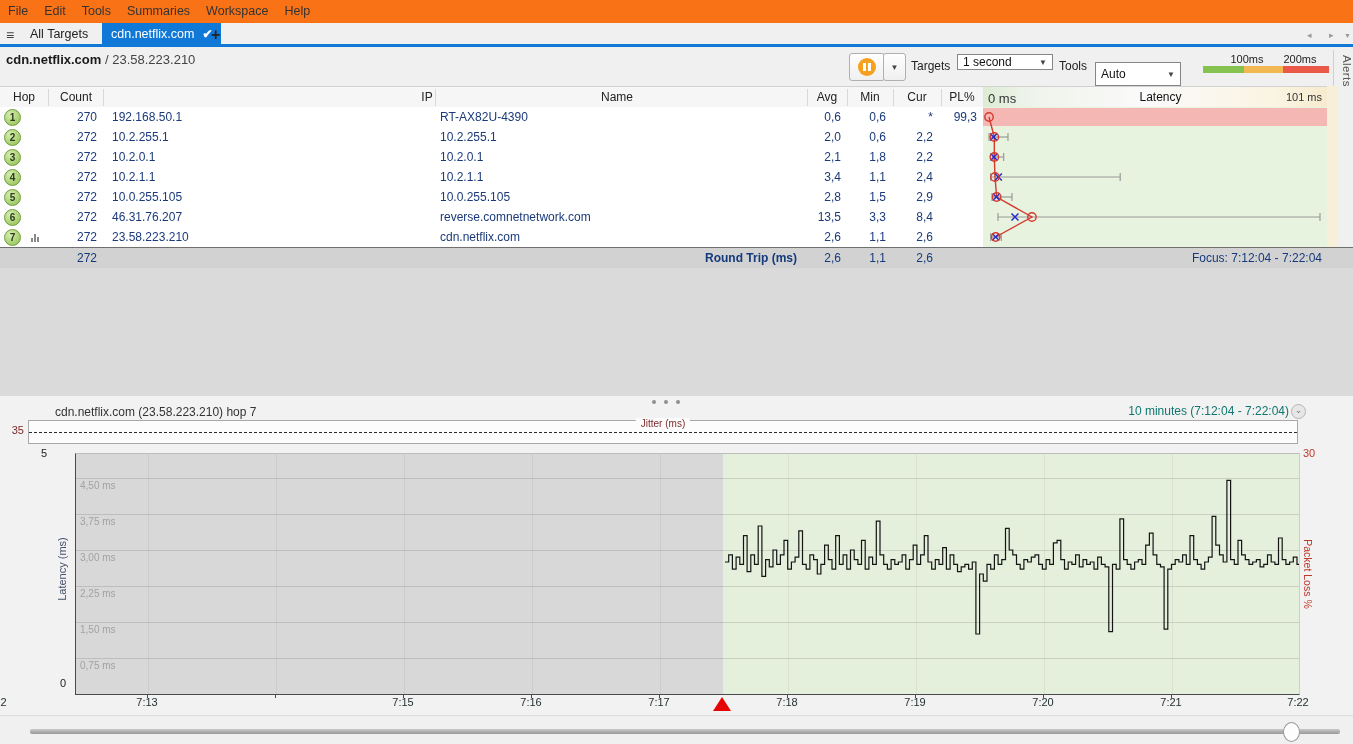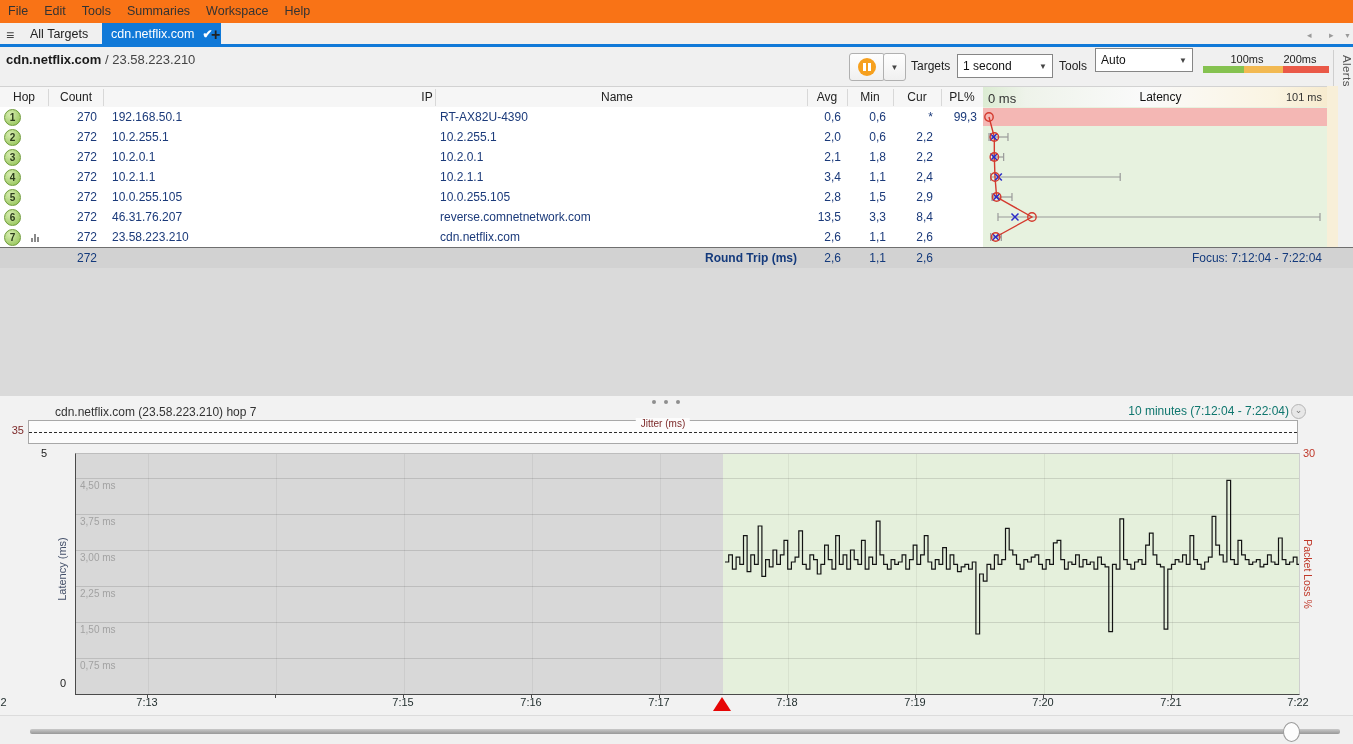--- a/index.html
+++ b/index.html
@@ -121,26 +121,26 @@
   <div class="abs ctl-btn" style="left:849px;top:53px;width:34px;height:26px;">
     <span class="pause-circle">
         <i></i>
         <i></i>
       </span>
   </div>
   <div class="abs ctl-btn" style="left:883px;top:53px;width:21px;height:26px;font-size:8px;color:#444;">
     <span>▼</span>
   </div>
   <span class="abs ctl-label" style="left:911px;top:59px;">Targets</span>
-  <div class="abs select" style="left:957px;top:54px;width:96px;height:24px;box-sizing:border-box;">
+  <div class="abs select" style="left:957px;top:54px;width:96px;height:16px;box-sizing:border-box;">
     <span>1 second</span>
     <span class="caret">▼</span>
   </div>
   <span class="abs ctl-label" style="left:1059px;top:59px;">Tools</span>
-  <div class="abs select" style="left:1095px;top:48px;width:98px;height:24px;box-sizing:border-box;justify-content:space-between;">
+  <div class="abs select" style="left:1095px;top:62px;width:86px;height:24px;box-sizing:border-box;justify-content:space-between;">
     <span>Auto</span>
     <span class="caret">▼</span>
   </div>
   <span class="abs scale-label" style="left:1247px;top:53px;">100ms</span>
   <span class="abs scale-label" style="left:1300px;top:53px;">200ms</span>
   <div class="abs scale-seg" id="scale-green" style="left: 1203px; width: 41px; background: rgb(133, 194, 80);"></div>
   <div class="abs scale-seg" id="scale-amber" style="left: 1244px; width: 39px; background: rgb(242, 185, 82);"></div>
   <div class="abs scale-seg" id="scale-red" style="left: 1283px; width: 46px; background: rgb(234, 89, 72);"></div>
   <div class="abs" id="alerts-tab">Alerts</div>
 

